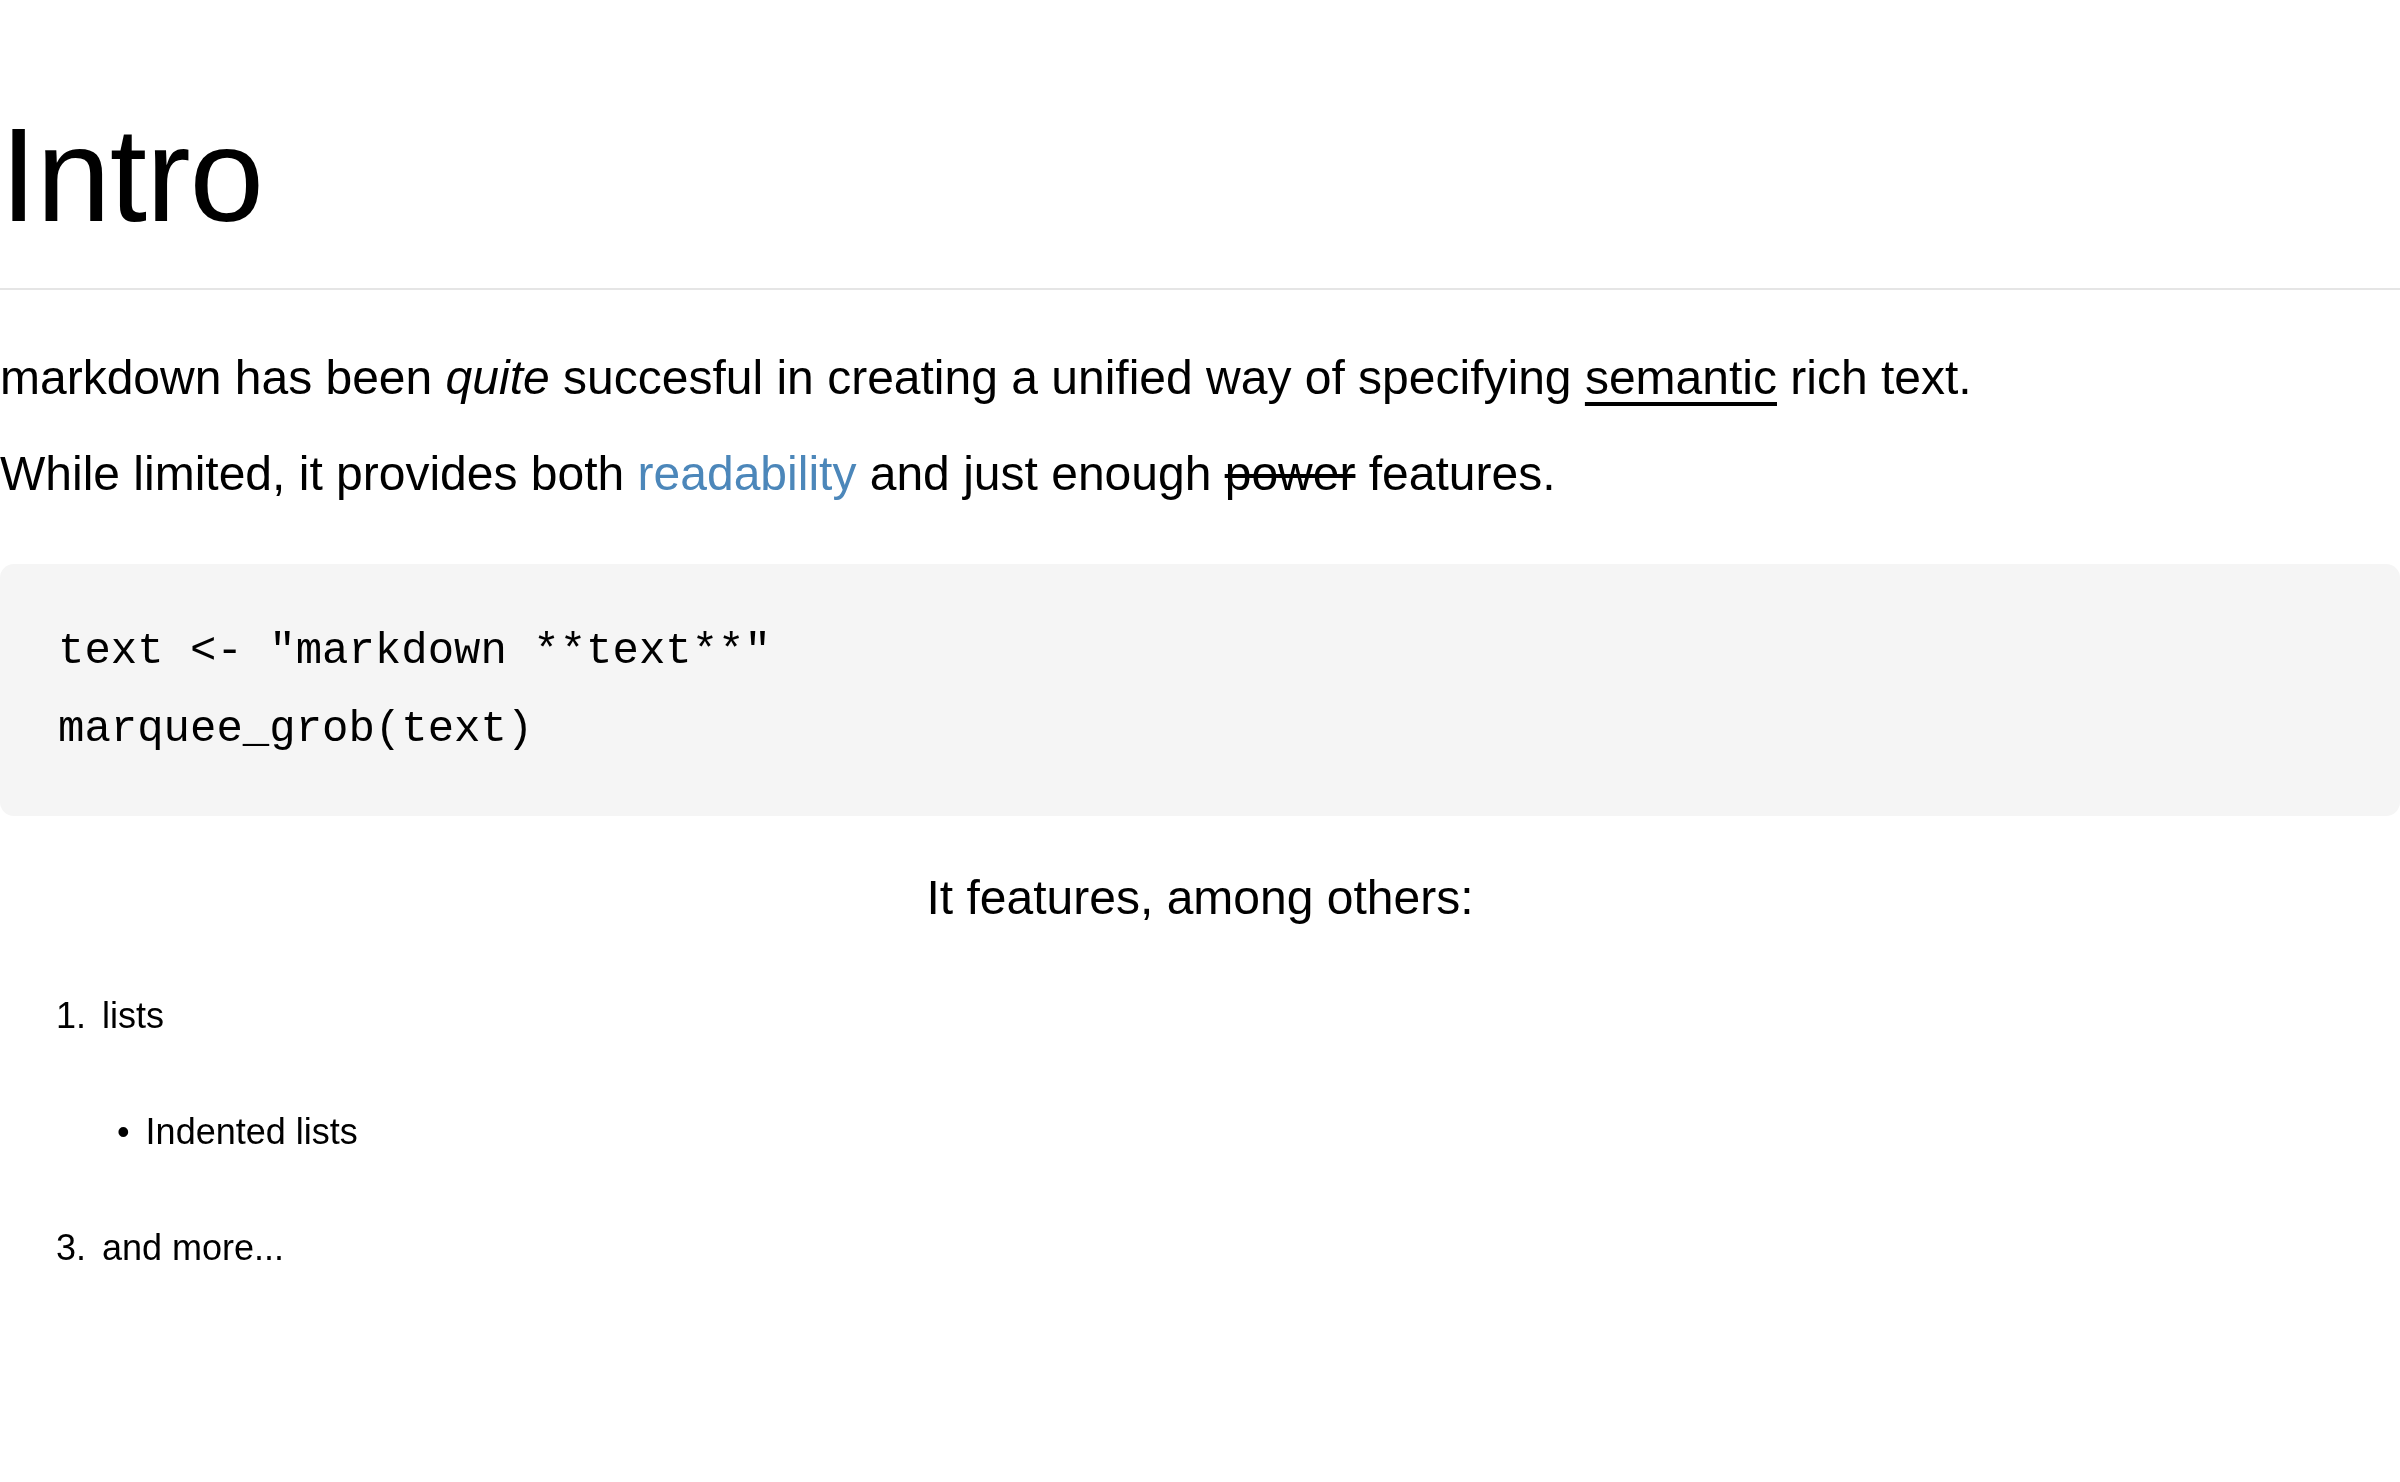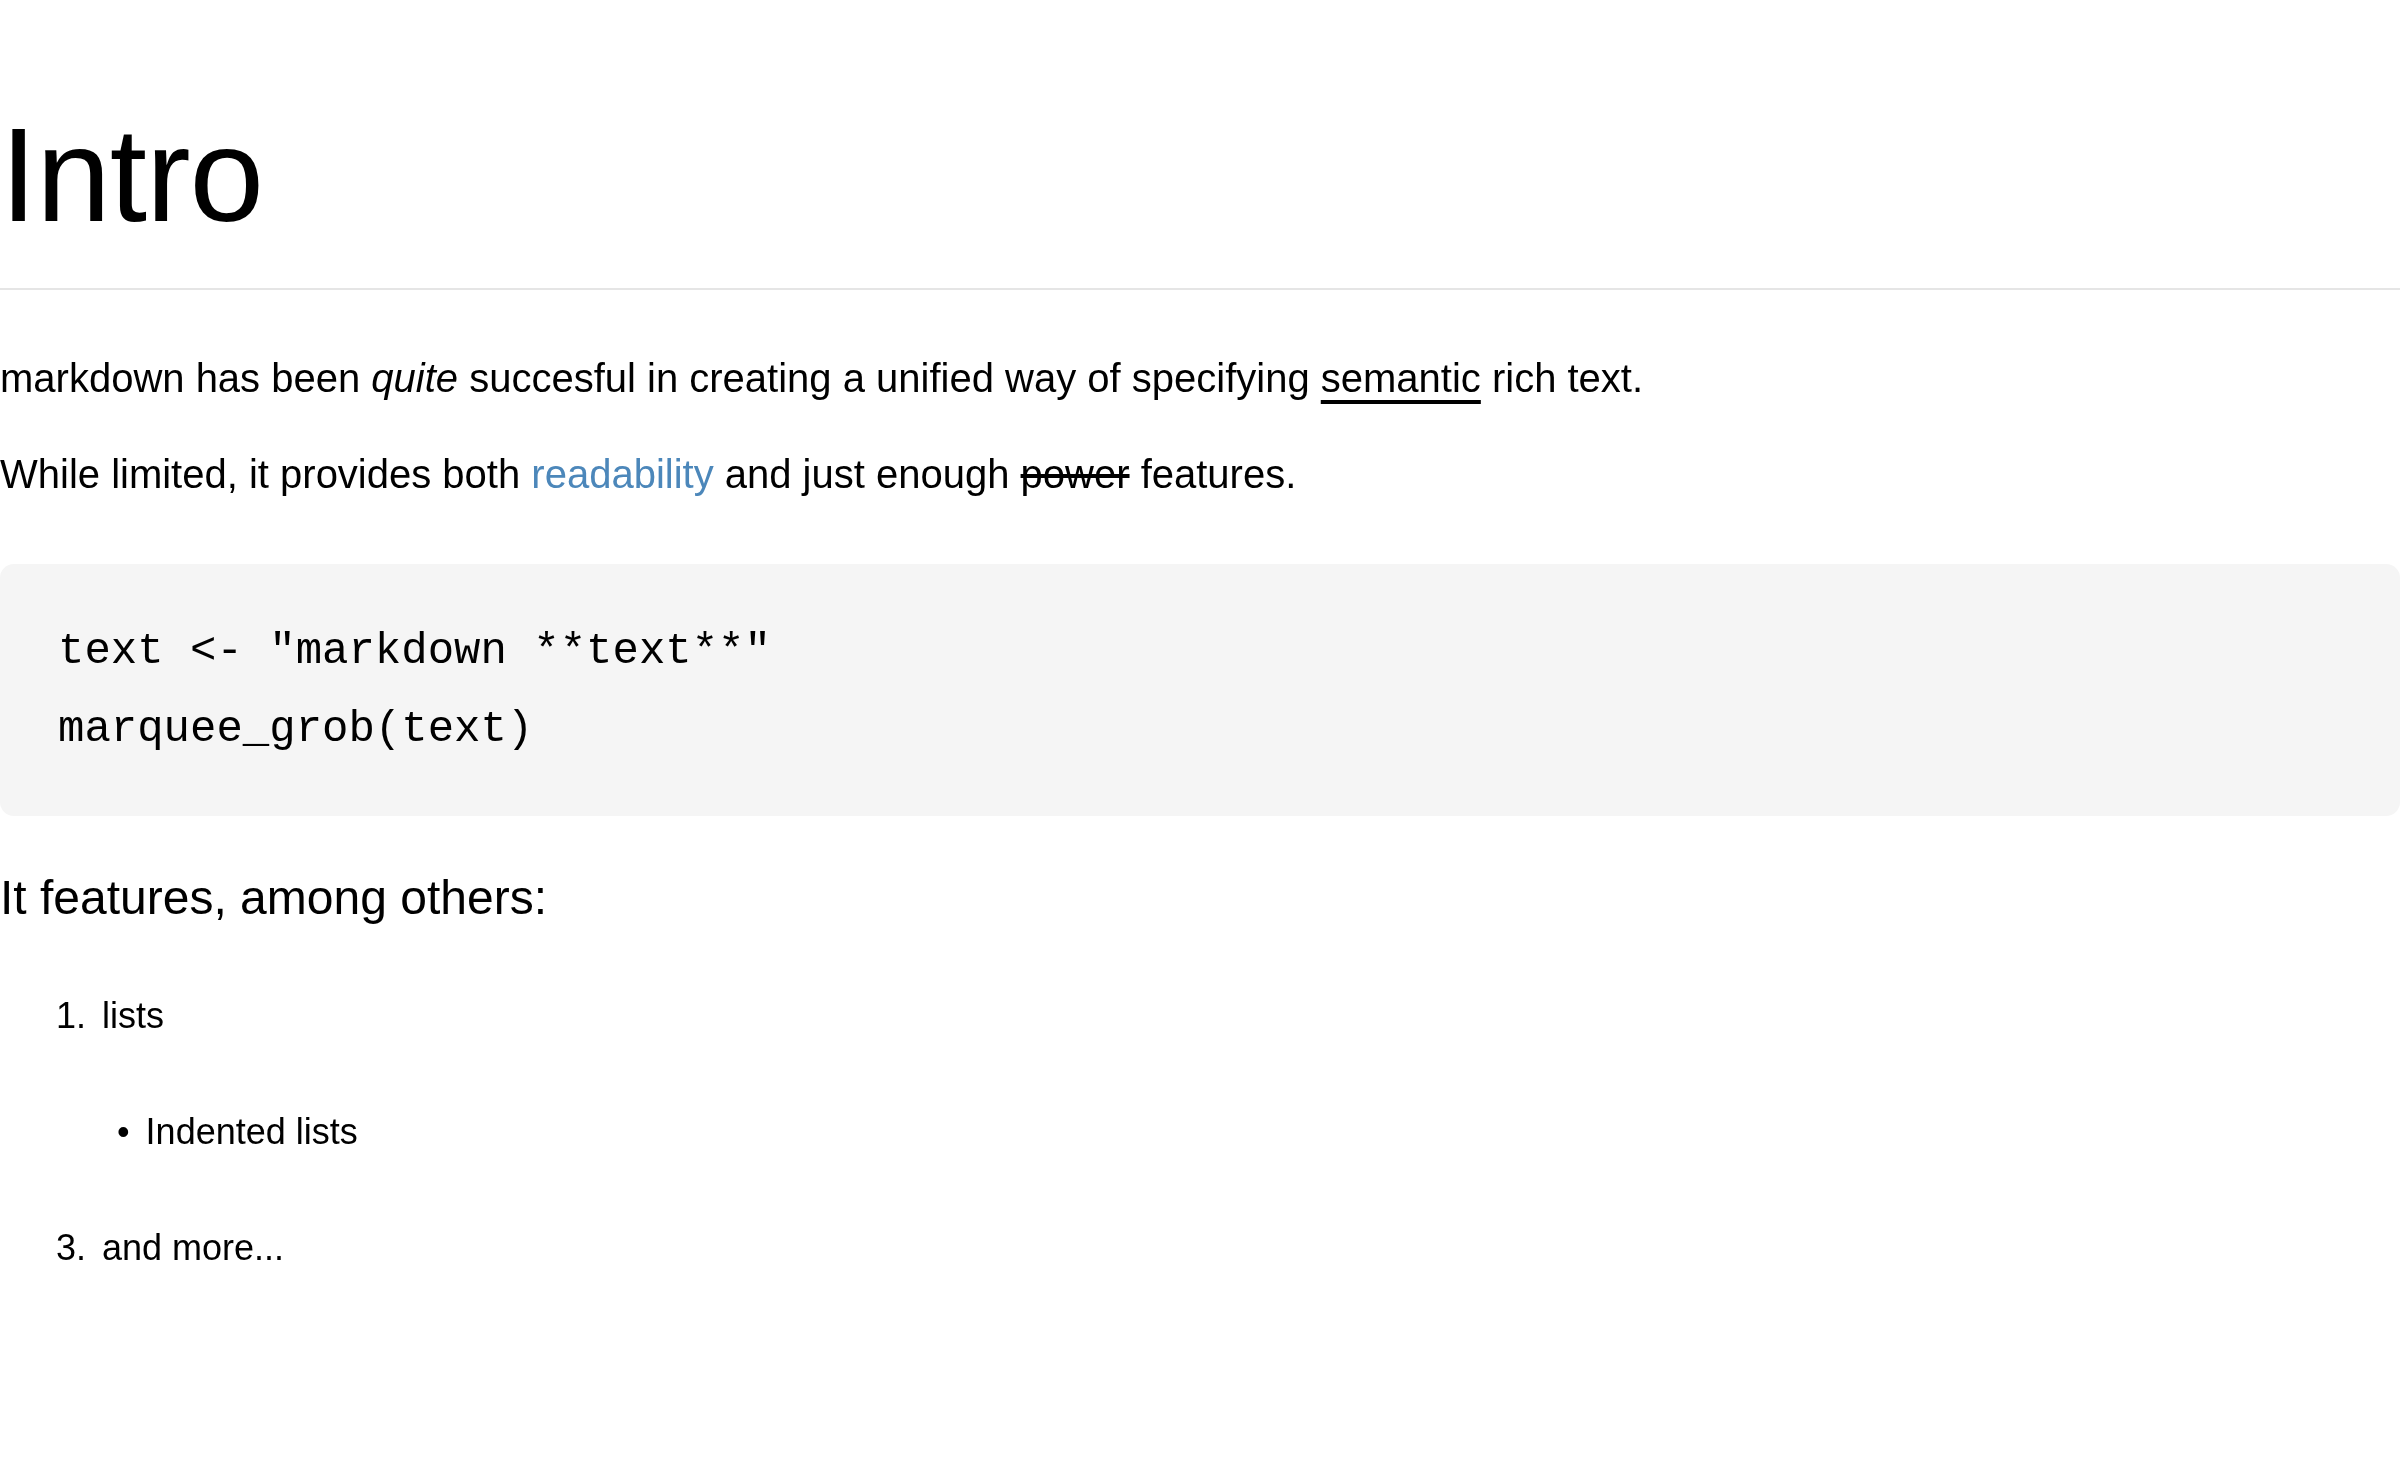--- a/index.html
+++ b/index.html
@@ -17,37 +17,37 @@
   }
   .page{width:2400px;height:1482px;}
   h1.title{
     font-size:134px;font-weight:400;line-height:1.3;
     margin:88px 0 0 0;letter-spacing:-1px;
   }
   hr.rule{
     border:none;border-top:2px solid var(--divider);
     margin:26px 0 0 0;width:100%;
   }
-  .para{font-size:40px;line-height:96px;margin:40px 0 0 0;}
+  .para{font-size:48px;line-height:96px;margin:40px 0 0 0;}
   .pline{white-space:pre;}
   .seg-normal{}
   .seg-italic{font-style:italic;}
   .seg-underline{text-decoration:underline;text-decoration-thickness:4px;text-underline-offset:8px;}
   .seg-link{color:var(--link-color);}
   .seg-strikethrough{text-decoration:line-through;text-decoration-thickness:4px;}
   .codeblock{
     background:var(--code-bg);
     border-radius:14px;
     margin:42px 0 0 0;
     padding:48px 40px 48px 58px;
     font-family:"Liberation Mono","DejaVu Sans Mono",monospace;
     font-size:44px;line-height:78px;
   }
   .codeline{white-space:pre;}
-  .features{font-size:48px;line-height:96px;margin:34px 0 0 0;}
+  .features{font-size:48px;line-height:96px;margin:34px 0 0 0;text-align:center;}
   .list{margin-top:22px;font-size:36px;}
   .li{line-height:96px;margin-top:20px;white-space:pre;}
   .li:first-child{margin-top:0;}
   .level-1{padding-left:56px;}
   .level-2{padding-left:117px;}
   .marker{margin-right:16px;}
 </style>
 </head>
 <body>
 

